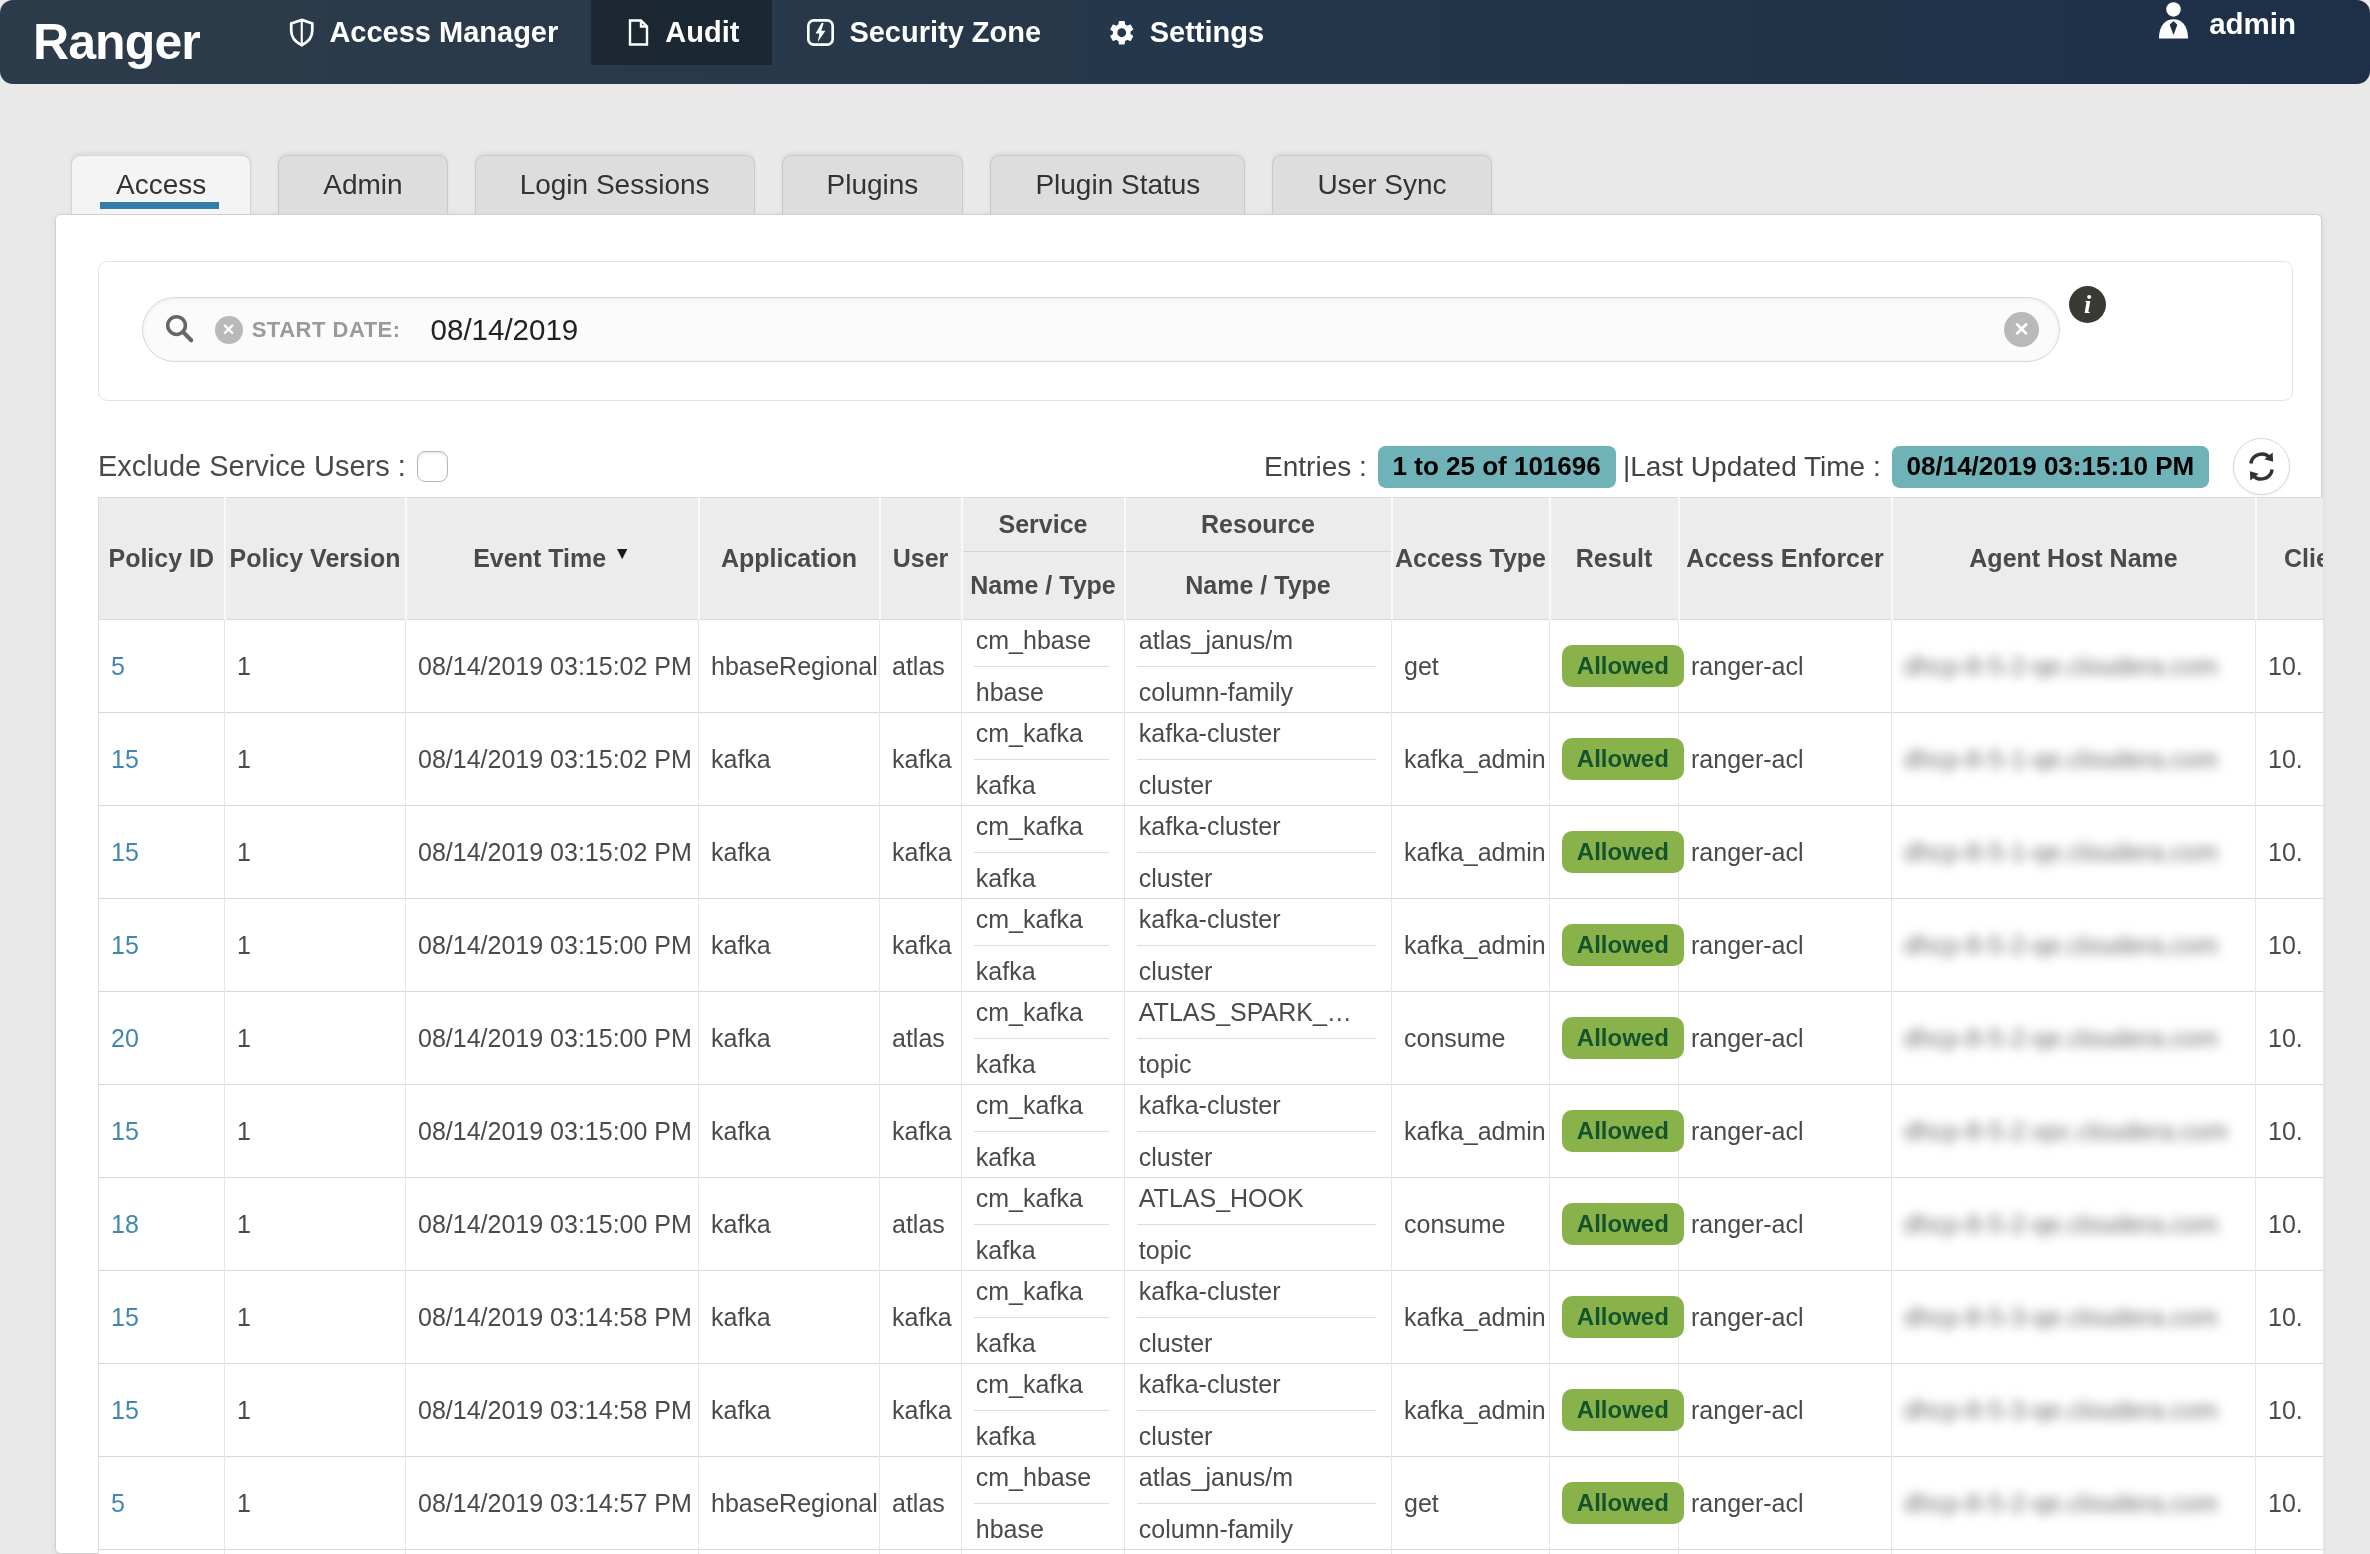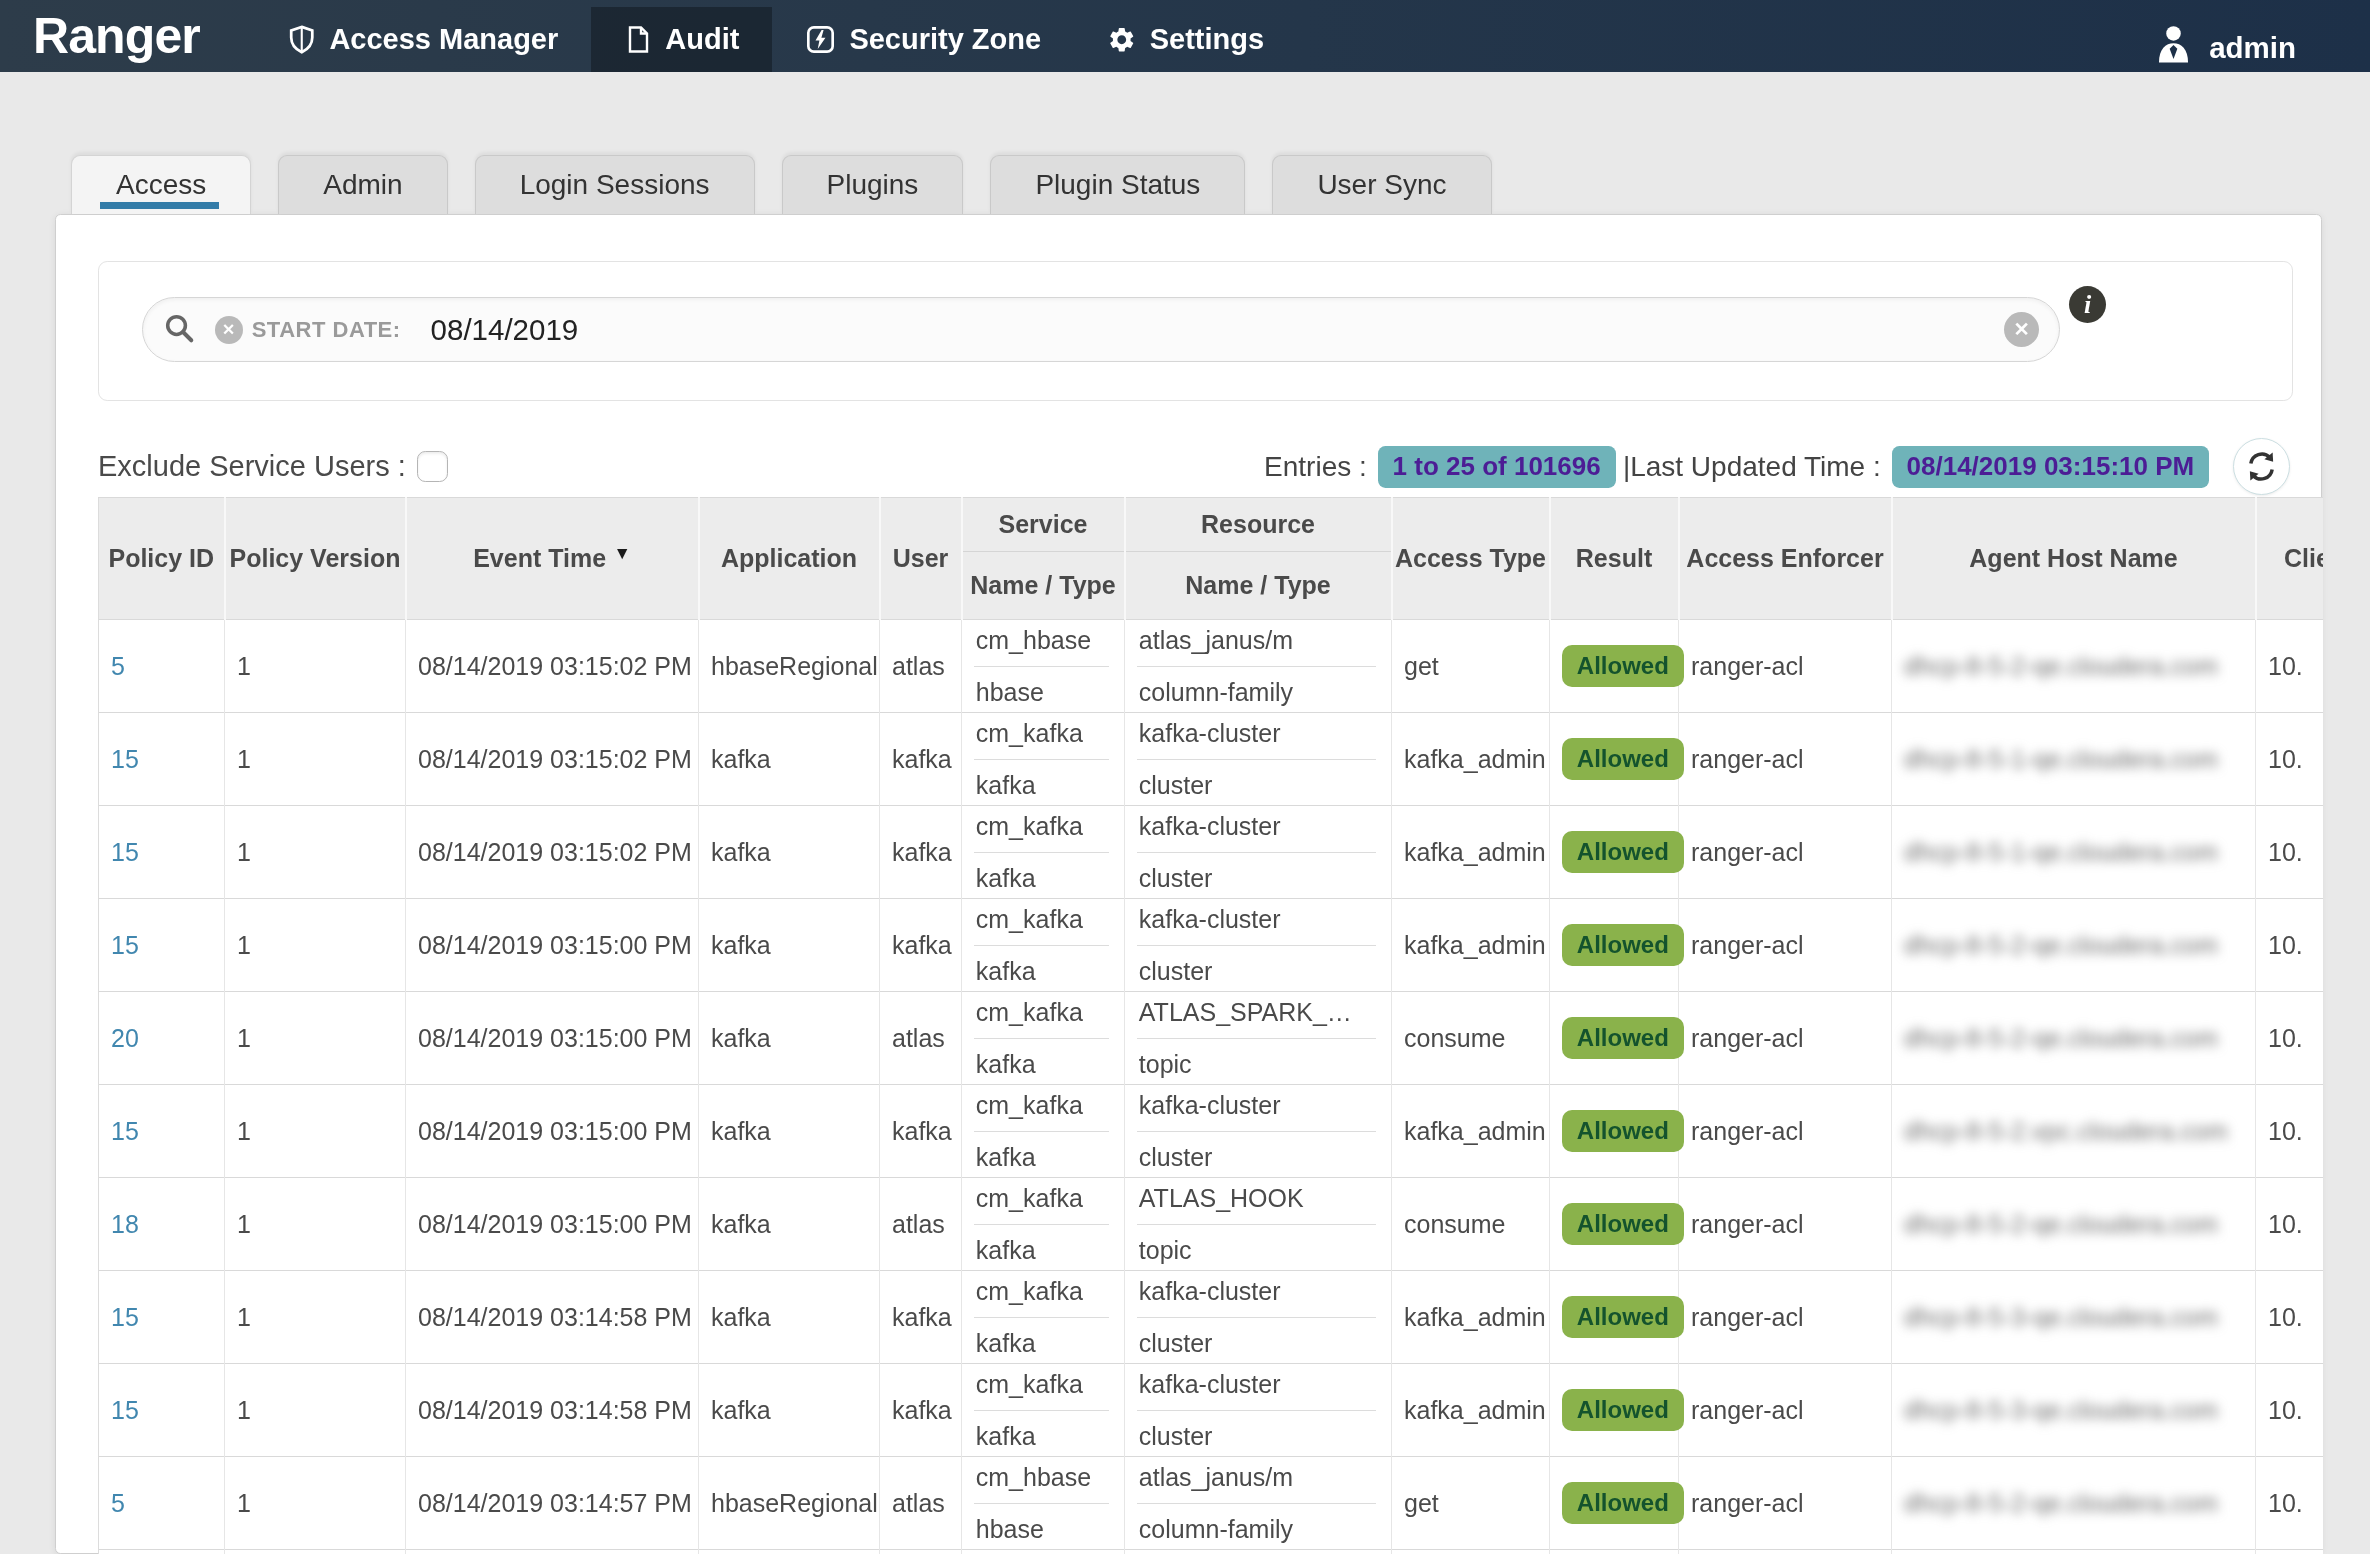--- a/index.html
+++ b/index.html
@@ -6,23 +6,23 @@
   html,body { overflow:hidden; }
   body {
     width:2370px; height:1554px;
     background:#e9e9e9;
     font-family:"Liberation Sans", sans-serif;
     color:#4a4a4a;
     position:relative;
   }
   
   .navbar {
-    height:72px; width:100%;
+    height:84px; width:100%;
     background:linear-gradient(90deg,#2d3c4a 0%,#24364a 55%,#1d3048 100%);
-    display:flex; align-items:flex-end;
+    display:flex; align-items:flex-start;border-radius:13px;
   }
   .brand {
     color:#fff; font-size:50px; font-weight:bold; letter-spacing:-0.9px;
     margin-left:33px; margin-right:54px; align-self:center;
   }
   .nav-items { display:flex; align-items:stretch; }
   .nav-item {
     display:flex; align-items:center; gap:13px;
     padding:16px 33px; color:#fff; font-size:29px; font-weight:bold;
     text-decoration:none; cursor:pointer;
@@ -89,21 +89,21 @@
     display:flex; align-items:center; justify-content:space-between;
   }
   .exclude-wrap { display:flex; align-items:center; font-size:29px; color:#4a4a4a; }
   .checkbox {
     width:31px; height:31px; margin-left:11px; background:#fff;
     border:1.8px solid #b5b5b5; border-radius:8.3px;
     box-shadow:inset 0 1.8px 2.8px rgba(0,0,0,0.08); cursor:pointer;
   }
   .entries-wrap { display:flex; align-items:center; font-size:28px; color:#444; }
   .badge-teal {
-    background:#6fb3b9; color:#4c1d95; font-size:26px; font-weight:bold;
+    background:#6fb3b9; color:#000000; font-size:26px; font-weight:bold;
     padding:5.5px 14.8px; border-radius:7.4px; margin-left:11px;
   }
   .sep-label { margin-left:7.4px; }
   .refresh-btn {
     width:57px; height:57px; border-radius:50%; background:#fff;
     border:1.8px solid #ccdfe2; margin-left:24px; cursor:pointer;
     display:flex; align-items:center; justify-content:center;
     box-shadow:0 0.9px 2.8px rgba(0,0,0,0.08);
   }
   

